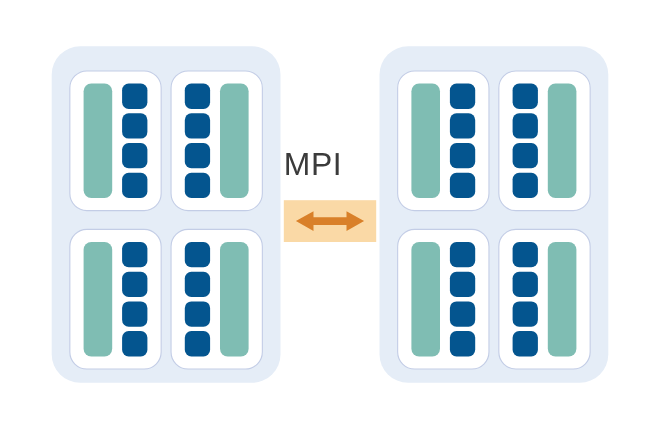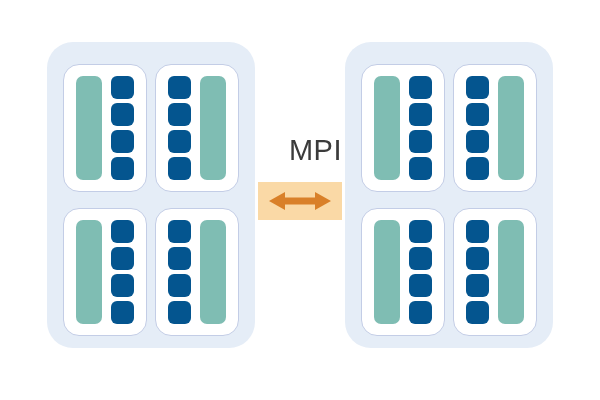--- a/index.html
+++ b/index.html
@@ -86,21 +86,21 @@
     width: 84px;
     height: 92px;
   }
   #mpi-label {
     position: absolute;
     top: 0;
     left: 0;
     width: 84px;
     height: 46px;
     line-height: 44px;
-    text-align: right;
+    text-align: left;
     font-size: 29px;
     color: #3b3b3b;
     letter-spacing: 0.5px;
     font-family: "Liberation Sans", sans-serif;
   }
   #mpi-arrow-box {
     position: absolute;
     top: 54px;
     left: 0;
     width: 84px;

